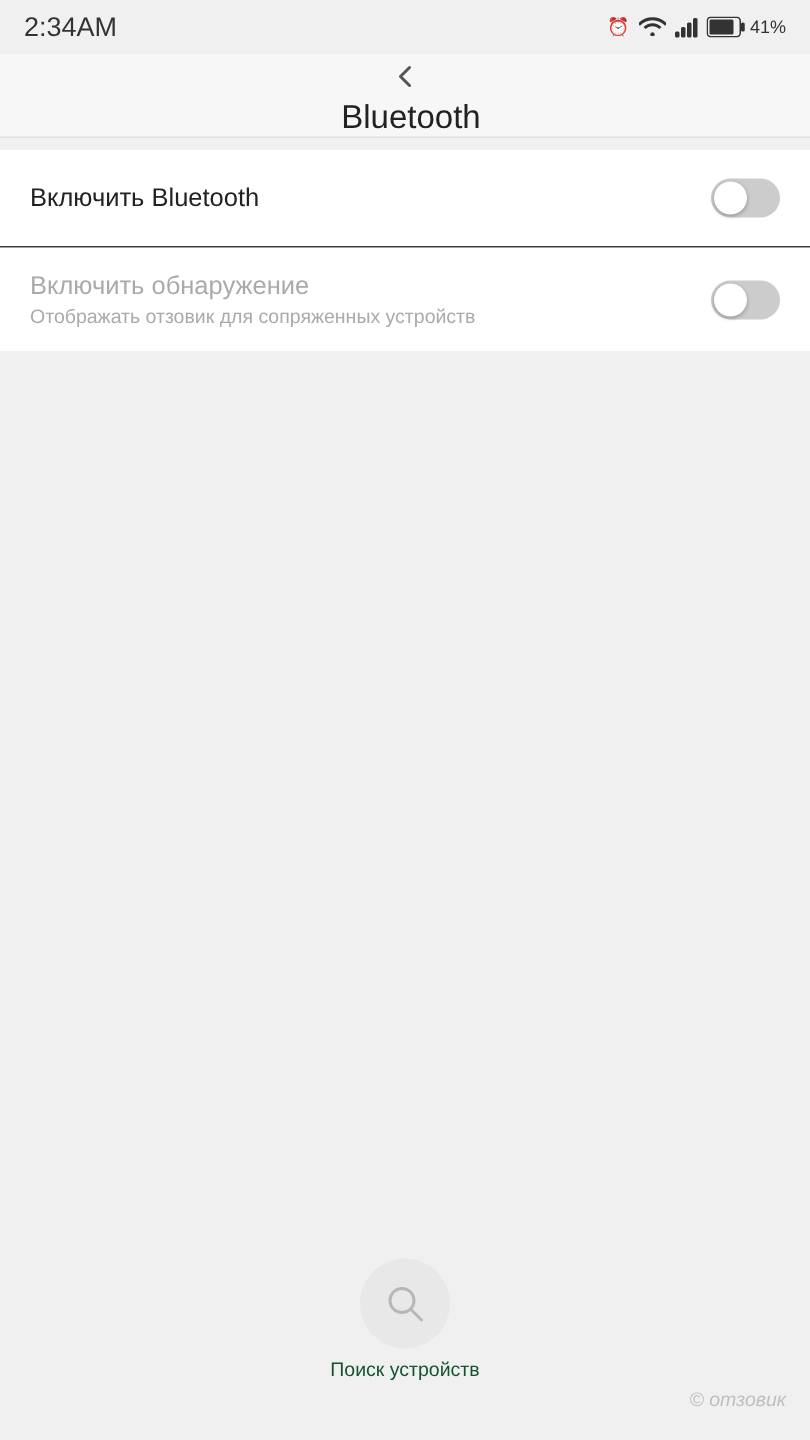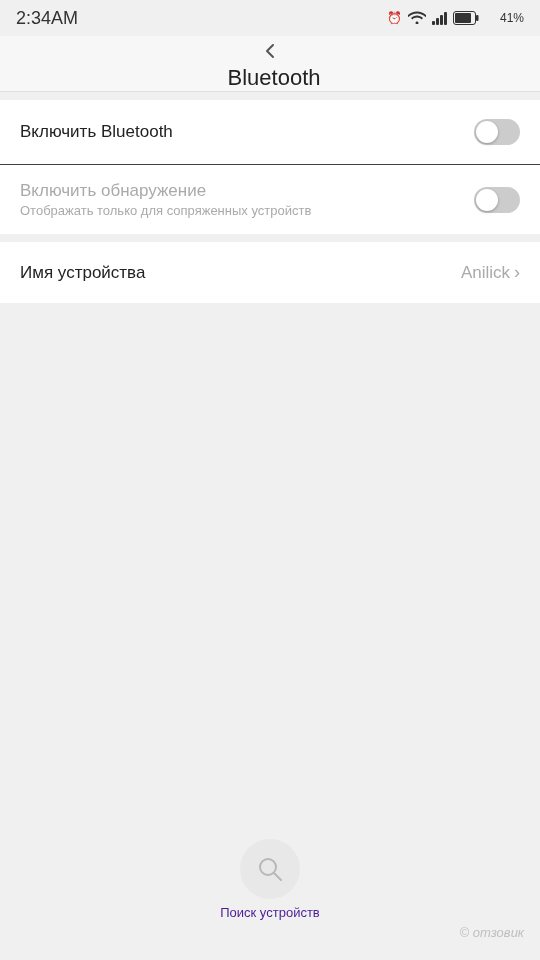--- a/index.html
+++ b/index.html
@@ -205,41 +205,41 @@
     }
 
     .search-icon-svg {
       width: 30px;
       height: 30px;
       opacity: 0.5;
     }
 
     .search-label {
       font-size: 13px;
-      color: #4c1d95;
+      color: #14532d;
       margin-top: 6px;
       text-align: center;
     }
 
     
     .watermark {
       position: absolute;
       bottom: 20px;
       right: 16px;
       font-size: 13px;
       color: #aaa;
       font-style: italic;
       opacity: 0.7;
     }
 
     
     .battery-container {
       display: flex;
       align-items: center;
-      gap: 21px;
+      gap: 3px;
     }
 
     .signal-bars {
       display: flex;
       align-items: flex-end;
       gap: 1px;
       height: 14px;
     }
     .signal-bar {
       width: 3px;
@@ -298,36 +298,29 @@
     <div class="setting-item">
       <span class="setting-label">Включить Bluetooth</span>
       <div class="toggle off">
         <div class="toggle-knob"></div>
       </div>
     </div>
 
     <div class="setting-item">
       <div class="setting-label-group">
         <span class="setting-label-disabled">Включить обнаружение</span>
-        <span class="setting-sublabel">Отображать только для сопряженных устройств</span>
+        <span class="setting-sublabel">Отображать отзовик для сопряженных устройств</span>
       </div>
       <div class="toggle off">
         <div class="toggle-knob"></div>
       </div>
     </div>
 
   </div>
 
-  <div class="device-name-item">
-    <span class="device-name-label">Имя устройства</span>
-    <div class="device-name-value-group">
-      <span class="device-name-value">Anilick</span>
-      <span class="chevron-right">›</span>
-    </div>
-  </div>
 
 </div>
 
 <div class="bottom-area">
   <div class="search-button-circle">
     <svg class="search-icon-svg" viewBox="0 0 30 30" fill="none">
       <circle cx="13" cy="13" r="8" stroke="#888" stroke-width="2"></circle>
       <line x1="19" y1="19" x2="26" y2="26" stroke="#888" stroke-width="2" stroke-linecap="round"></line>
     </svg>
   </div>

